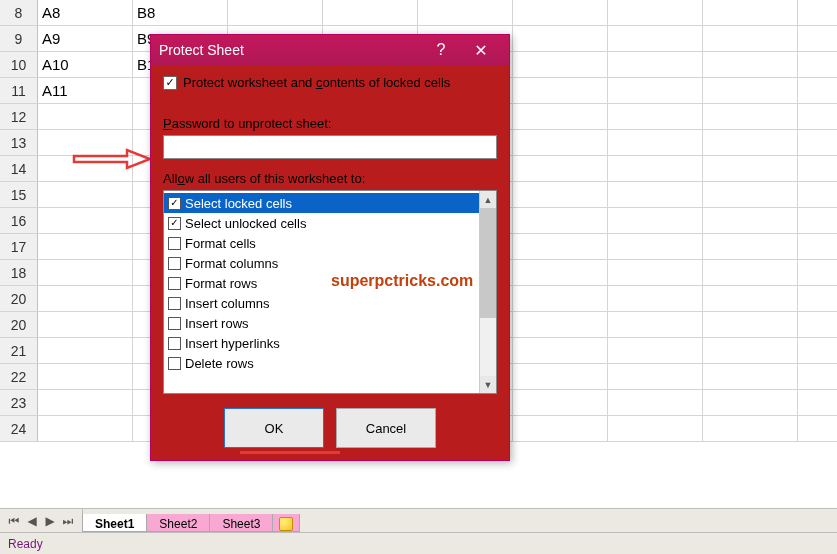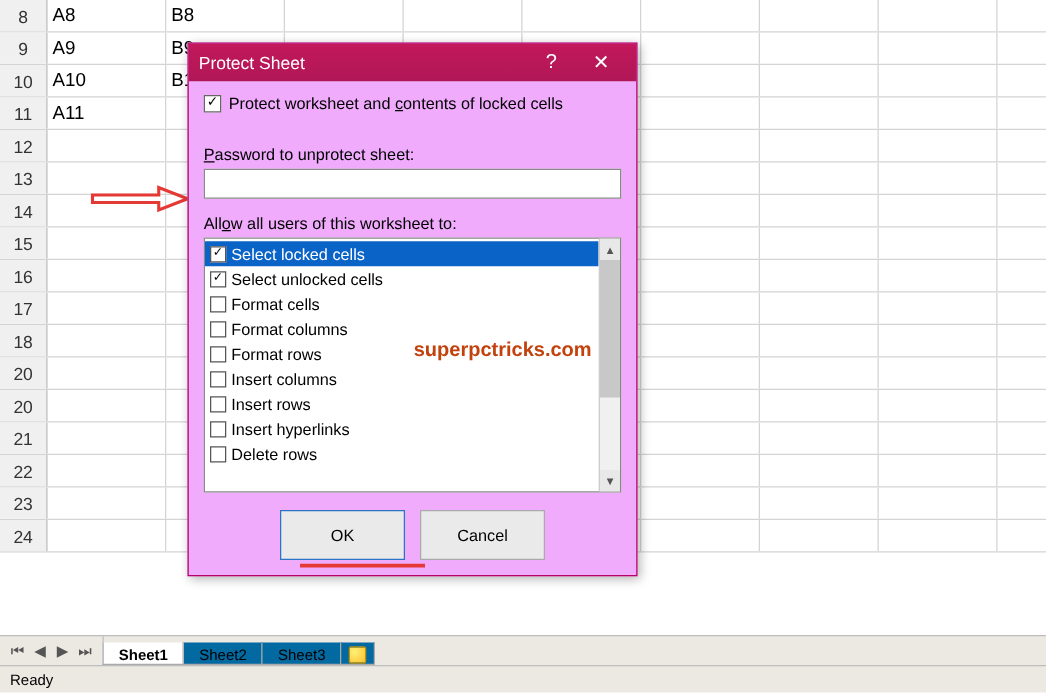--- a/index.html
+++ b/index.html
@@ -9,21 +9,21 @@
 .sheet { position: absolute; left: 0; top: 0; right: 0; bottom: 46px; background: #fff; }
 .row { display: flex; height: 26px; border-bottom: 1px solid #d4d4d4; }
 .rowhdr { width: 38px; min-width: 38px; background: #f0f0f0; border-right: 1px solid #c0c0c0; display: flex; align-items: center; justify-content: center; font-size: 14px; color: #333; }
 .cell { width: 95px; min-width: 95px; border-right: 1px solid #d4d4d4; padding: 2px 4px; font-size: 15px; display: flex; align-items: center; }
 
 
 .arrow { position: absolute; left: 72px; top: 148px; width: 80px; height: 22px; pointer-events: none; }
 .arrow svg { width: 100%; height: 100%; }
 
 
-.dialog { position: absolute; left: 150px; top: 34px; width: 360px; background: #f0abfc; border: 1px solid #b50066; box-shadow: 2px 2px 8px rgba(0,0,0,.3); font-size: 13px; }
+.dialog { position: absolute; left: 150px; top: 34px; width: 360px; background: #b91c1c; border: 1px solid #b50066; box-shadow: 2px 2px 8px rgba(0,0,0,.3); font-size: 13px; }
 .titlebar { background: #c2185b; background: linear-gradient(#c2185b,#b01756); color: #fff; height: 30px; display: flex; align-items: center; padding: 0 8px; font-size: 14px; }
 .titlebar .title { flex: 1; }
 .titlebar .tbbtn { width: 40px; text-align: center; font-size: 16px; cursor: pointer; }
 .dlgbody { padding: 10px 12px 12px; }
 .chkline { display: flex; align-items: center; gap: 6px; margin-bottom: 26px; }
 .chkbox { width: 14px; height: 14px; border: 1px solid #666; background: #fff; display: inline-flex; align-items: center; justify-content: center; font-size: 11px; line-height: 1; }
 .chkbox.checked::before { content: "✓"; color: #000; }
 .lbl { font-size: 13px; }
 .lbl u { text-decoration: underline; }
 .pw { width: 100%; height: 24px; border: 1px solid #888; padding: 2px 4px; font-size: 13px; margin-bottom: 12px; }
@@ -42,27 +42,27 @@
 .btn.default { border: 1px solid #2b74c7; }
 .underline-red { position: absolute; height: 3px; background: #e53935; }
 
 
 .watermark { position: absolute; color: #c2410c; font-size: 16px; font-weight: 600; pointer-events: none; }
 
 
 .tabbar { position: absolute; left: 0; bottom: 22px; right: 0; height: 24px; background: #ece9e2; border-top: 1px solid #bdbdbd; display: flex; align-items: stretch; font-size: 12px; }
 .navbtns { display: flex; align-items: center; padding: 0 6px; gap: 2px; border-right: 1px solid #bdbdbd; }
 .navbtn { width: 16px; height: 16px; display: flex; align-items: center; justify-content: center; color: #555; cursor: pointer; }
-.tab { padding: 3px 12px 0; border: 1px solid #aaa; border-top: none; background: #0369a1; margin-left: -1px; position: relative; display: flex; align-items: center; }
+.tab { padding: 3px 12px 0; border: 1px solid #aaa; border-top: none; background: #f9a8d4; margin-left: -1px; position: relative; display: flex; align-items: center; }
 .tab.active { background: #fff; font-weight: 600; z-index: 1; }
 .tab.newsheet { padding: 3px 6px 0; }
 .newsheet-icon { width: 14px; height: 14px; background: radial-gradient(circle at 30% 30%, #fff176, #fbc02d); border: 1px solid #c09000; border-radius: 2px; }
 
 
-.statusbar { position: absolute; left: 0; bottom: 0; right: 0; height: 22px; background: #ece9e2; border-top: 1px solid #bdbdbd; display: flex; align-items: center; padding: 0 8px; font-size: 12px; color: #000000; }
+.statusbar { position: absolute; left: 0; bottom: 0; right: 0; height: 22px; background: #ece9e2; border-top: 1px solid #bdbdbd; display: flex; align-items: center; padding: 0 8px; font-size: 12px; color: #701a75; }
 </style>
 </head>
 <body>
 
 <div class="sheet" id="grid">
     <div class="row">
       <div class="rowhdr">8</div>
       <div class="cell">A8</div>
       <div class="cell">B8</div>
       <div class="cell"></div>

